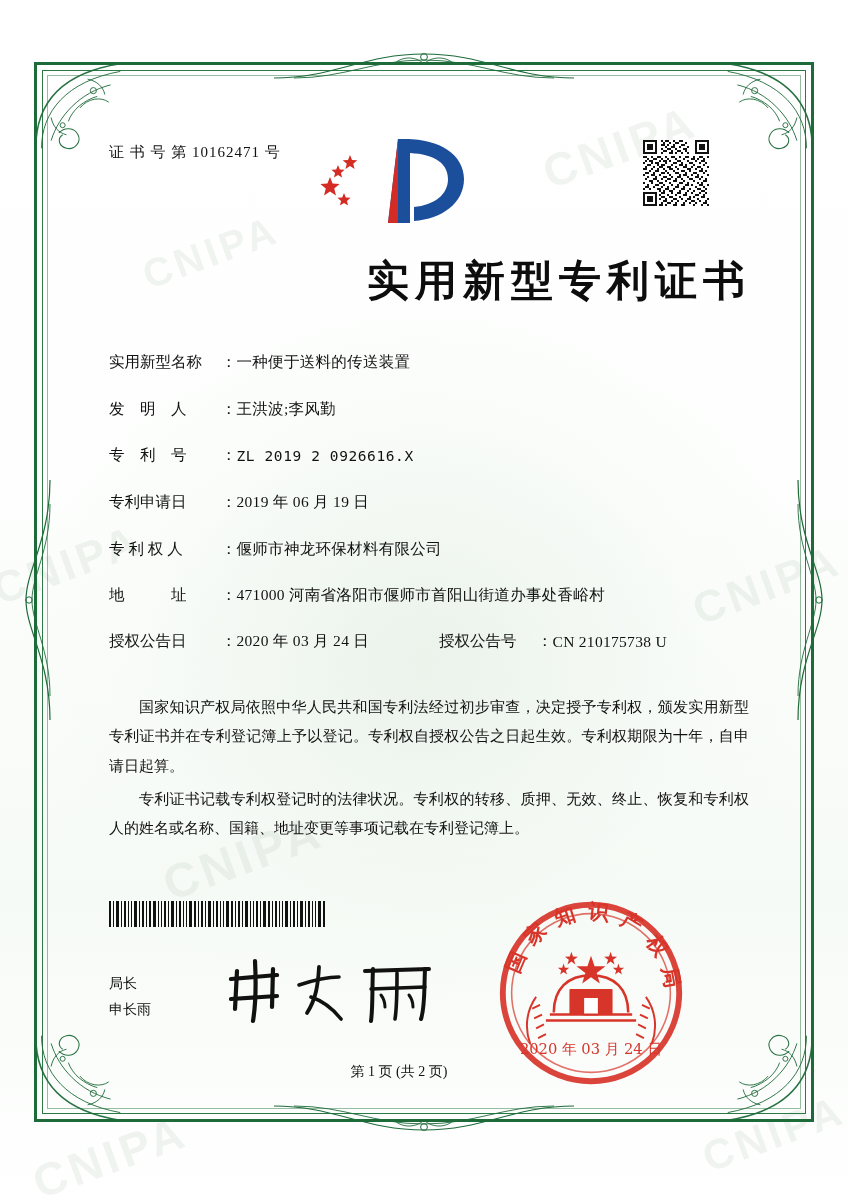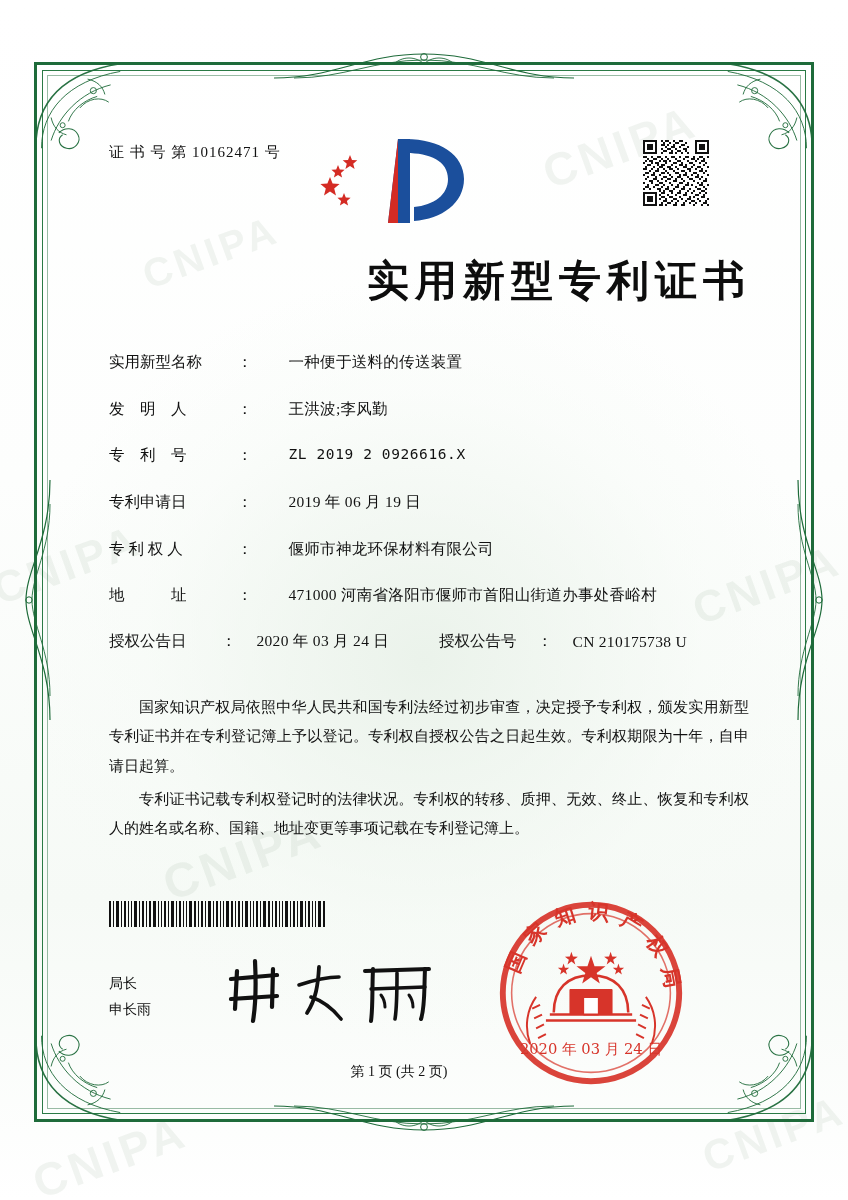--- a/index.html
+++ b/index.html
@@ -141,33 +141,32 @@
   .fields {
     position: absolute;
     left: 62px;
     top: 276px;
     width: 640px;
     font-size: 15.5px;
     color: #111;
   }
   .field-row {
     display: flex;
-    align-items: flex-start;
+    align-items: flex-end;
     margin-bottom: 25px;
     line-height: 1.4;
-    gap: 16px;
   }
   .field-label {
     flex: 0 0 112px;
     display: flex;
     justify-content: space-between;
     letter-spacing: 0;
   }
   .field-colon { flex: 0 0 12px; text-align: left; }
-  .field-value { flex: 1 1 auto; letter-spacing: 0.3px; margin-left: 20px; }
+  .field-value { flex: 1 1 auto; letter-spacing: 0.3px; }
   .field-value.mono {
     font-family: "DejaVu Sans Mono", "Liberation Mono", monospace;
     font-size: 14.5px;
     letter-spacing: 0.6px;
   }
 
   .dual-row {
     display: flex;
     align-items: baseline;
     margin-bottom: 22px;

